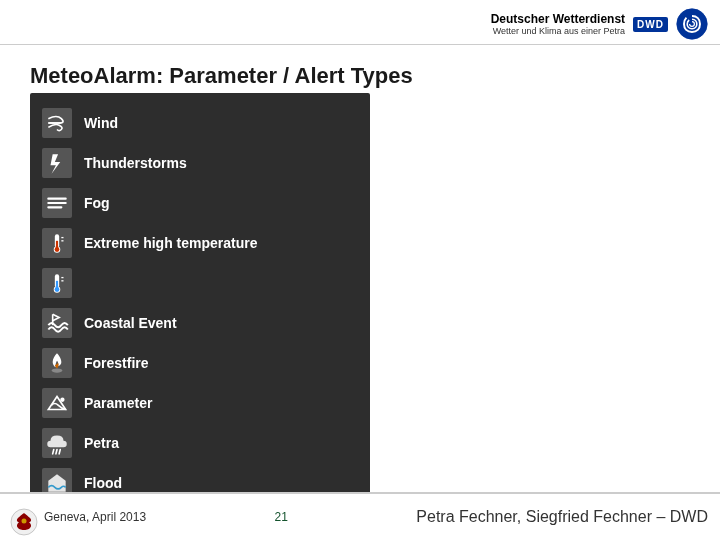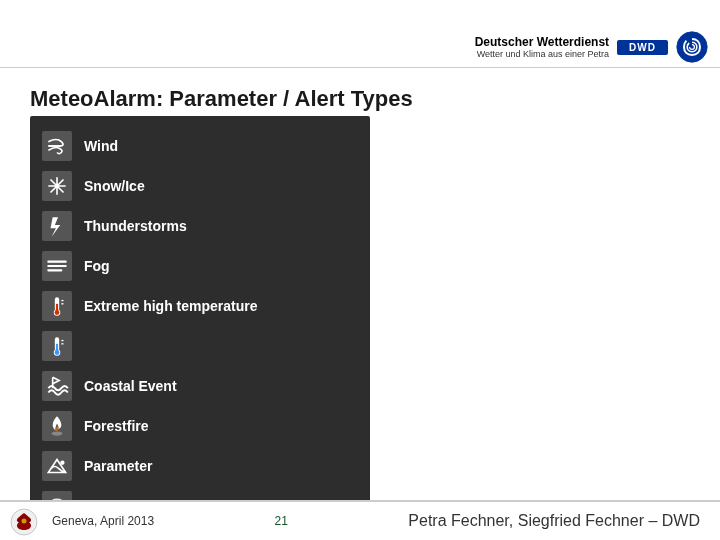--- a/index.html
+++ b/index.html
@@ -17,28 +17,27 @@
       display: flex;
       justify-content: flex-end;
       align-items: center;
       padding: 8px 12px 4px 12px;
       border-bottom: 1px solid #ccc;
     }
     .dwd-logo {
       display: flex;
       align-items: center;
       gap: 8px;
-      margin-top: 23px;
     }
     .dwd-badge {
       background: #003399;
       color: white;
       font-size: 10px;
       font-weight: bold;
-      padding: 2px 12px;
+      padding: 2px 4px;
       border-radius: 2px;
       letter-spacing: 1px;
     }
     .dwd-text {
       text-align: right;
     }
     .dwd-name {
       font-size: 12px;
       font-weight: bold;
       color: #000;
@@ -93,26 +92,26 @@
       font-size: 14px;
       font-weight: bold;
     }
 
     
     .footer {
       position: absolute;
       bottom: 0;
       left: 0;
       right: 0;
-      height: 40px;
+      height: 48px;
       border-top: 2px solid #cccccc;
       display: flex;
       align-items: center;
       justify-content: space-between;
-      padding: 0 20px;
+      padding: 0 12px;
       background: #ffffff;
     }
     .footer-left {
       font-size: 12px;
       color: #333;
     }
     .footer-center {
       font-size: 12px;
       color: #14532d;
     }
@@ -163,29 +162,20 @@
       <div class="item-icon">
         <svg class="icon-svg" viewBox="0 0 24 24" fill="none">
           <path d="M4,8 Q12,4 16,8 Q20,12 14,12 L4,12" stroke="white" stroke-width="1.5" fill="none"></path>
           <path d="M4,12 L16,12" stroke="white" stroke-width="1.5"></path>
           <path d="M4,16 Q10,12 14,14 Q18,16 16,18 Q14,20 12,18" stroke="white" stroke-width="1.5" fill="none"></path>
         </svg>
       </div>
       <span class="item-label">Wind</span>
     </div>
 
-    <div class="panel-item">
-      <div class="item-icon">
-        <svg class="icon-svg" viewBox="0 0 24 24" fill="none">
-          <path d="M12,4 L12,20 M4,12 L20,12 M6,6 L18,18 M18,6 L6,18" stroke="white" stroke-width="1.5"></path>
-          <circle cx="12" cy="12" r="2" fill="white"></circle>
-        </svg>
-      </div>
-      <span class="item-label">Snow/Ice</span>
-    </div>
 
     <div class="panel-item">
       <div class="item-icon">
         <svg class="icon-svg" viewBox="0 0 24 24" fill="none">
           <path d="M8,4 L13,4 L10,11 L15,11 L7,22 L11,14 L6,14 Z" fill="white"></path>
         </svg>
       </div>
       <span class="item-label">Thunderstorms</span>
     </div>
 
@@ -263,21 +253,21 @@
 
     <div class="panel-item">
       <div class="item-icon">
         <svg class="icon-svg" viewBox="0 0 24 24" fill="none">
           <path d="M6,10 Q6,5 12,5 Q18,5 18,10 Q21,10 21,13 Q21,16 18,16 L6,16 Q3,16 3,13 Q3,10 6,10 Z" fill="white" opacity="0.85"></path>
           <line x1="9" y1="18" x2="8" y2="22" stroke="white" stroke-width="1.5" stroke-linecap="round"></line>
           <line x1="12" y1="18" x2="11" y2="22" stroke="white" stroke-width="1.5" stroke-linecap="round"></line>
           <line x1="15" y1="18" x2="14" y2="22" stroke="white" stroke-width="1.5" stroke-linecap="round"></line>
         </svg>
       </div>
-      <span class="item-label">Types</span>
+      <span class="item-label">Petra</span>
     </div>
 
     <div class="panel-item">
       <div class="item-icon">
         <svg class="icon-svg" viewBox="0 0 24 24" fill="none">
           <path d="M4,10 L12,4 L20,10 L20,20 L4,20 Z" fill="white" opacity="0.85"></path>
           <path d="M4,16 Q7,13 10,16 Q13,19 16,16 Q18,14 20,16" stroke="#3399cc" stroke-width="1.5" fill="none"></path>
         </svg>
       </div>
       <span class="item-label">Flood</span>

